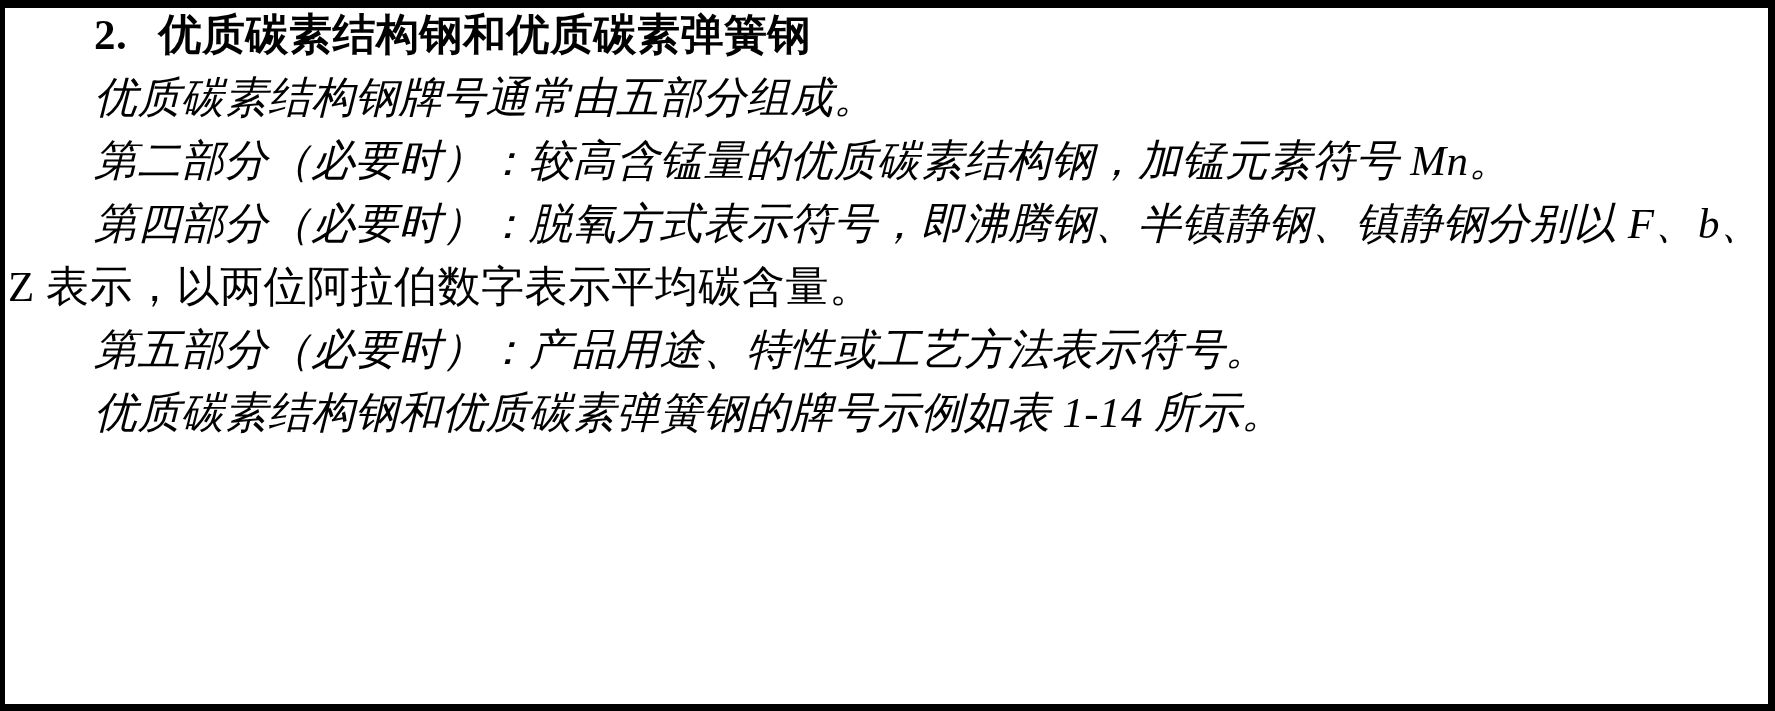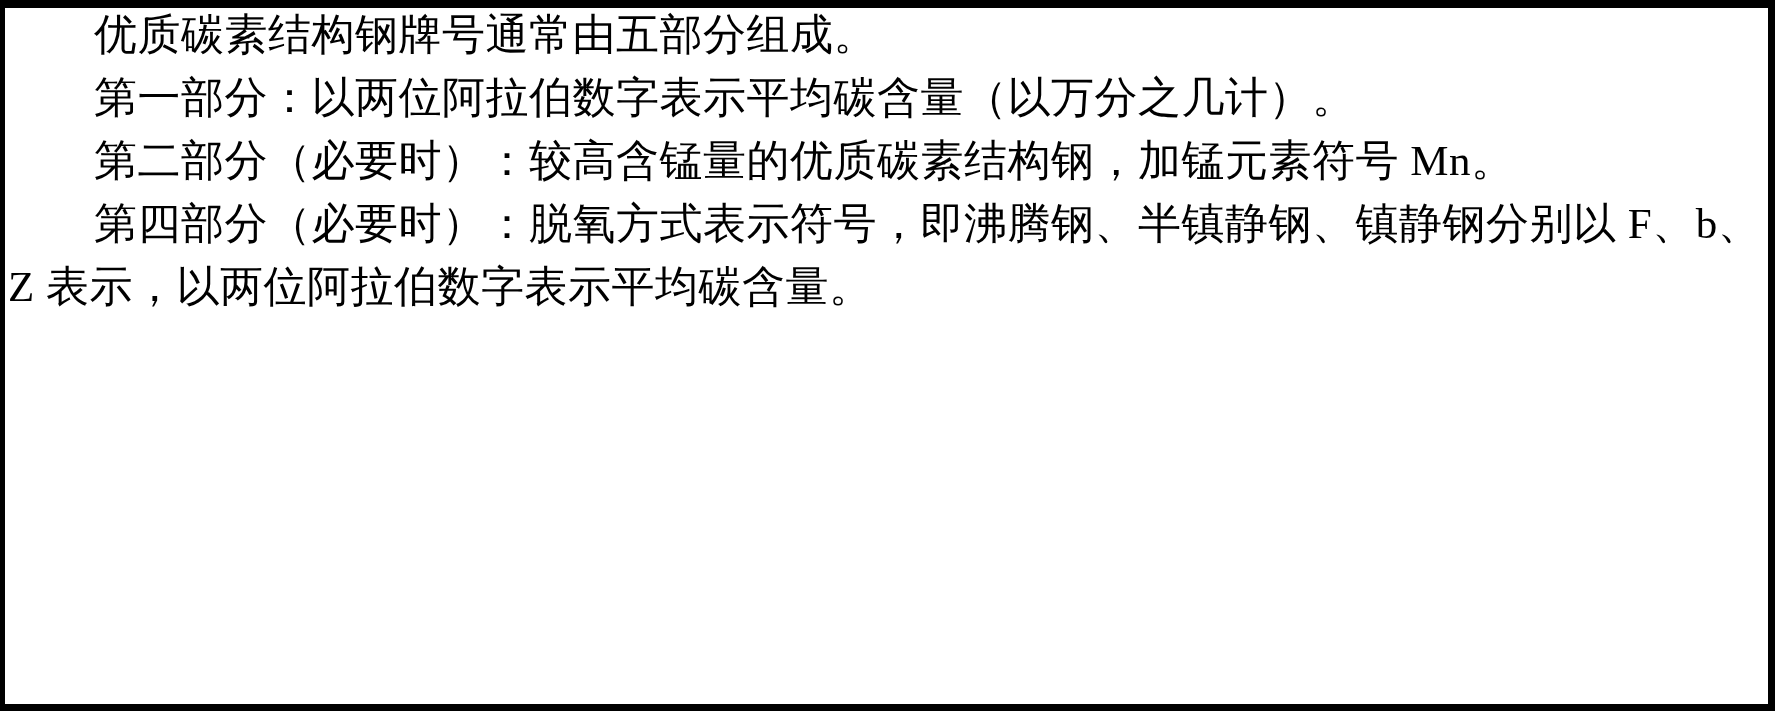--- a/index.html
+++ b/index.html
@@ -26,33 +26,39 @@
   }
   .line {
     margin: 0;
     font-size: 43px;
     line-height: 63px;
     white-space: nowrap;
     letter-spacing: 0.5px;
   }
   .indent {
     padding-left: 86px;
+    font-style: italic;
   }
   .heading {
     font-weight: bold;
     padding-left: 86px;
   }
   .heading .hnum {
     margin-right: 20px;
   }
 </style>
 </head>
 <body>
 
 <div class="page">
   <div class="content">
+    <p class="line heading">
+      <span class="hnum">2.</span>
+      <span class="htitle">优质碳素结构钢和优质碳素弹簧钢</span>
+    </p>
     <p class="line indent">优质碳素结构钢牌号通常由五部分组成。</p>
-    <p class="line indent">第一部分：以两位阿拉伯数字表示平均碳含量（以万分之几计）。</p>
     <p class="line indent">第二部分（必要时）：较高含锰量的优质碳素结构钢，加锰元素符号 Mn。</p>
     <p class="line indent">第四部分（必要时）：脱氧方式表示符号，即沸腾钢、半镇静钢、镇静钢分别以 F、b、</p>
     <p class="line">Z 表示，以两位阿拉伯数字表示平均碳含量。</p>
+    <p class="line indent">第五部分（必要时）：产品用途、特性或工艺方法表示符号。</p>
+    <p class="line indent">优质碳素结构钢和优质碳素弹簧钢的牌号示例如表 1-14 所示。</p>
   </div>
 </div>
 
 </body></html>

